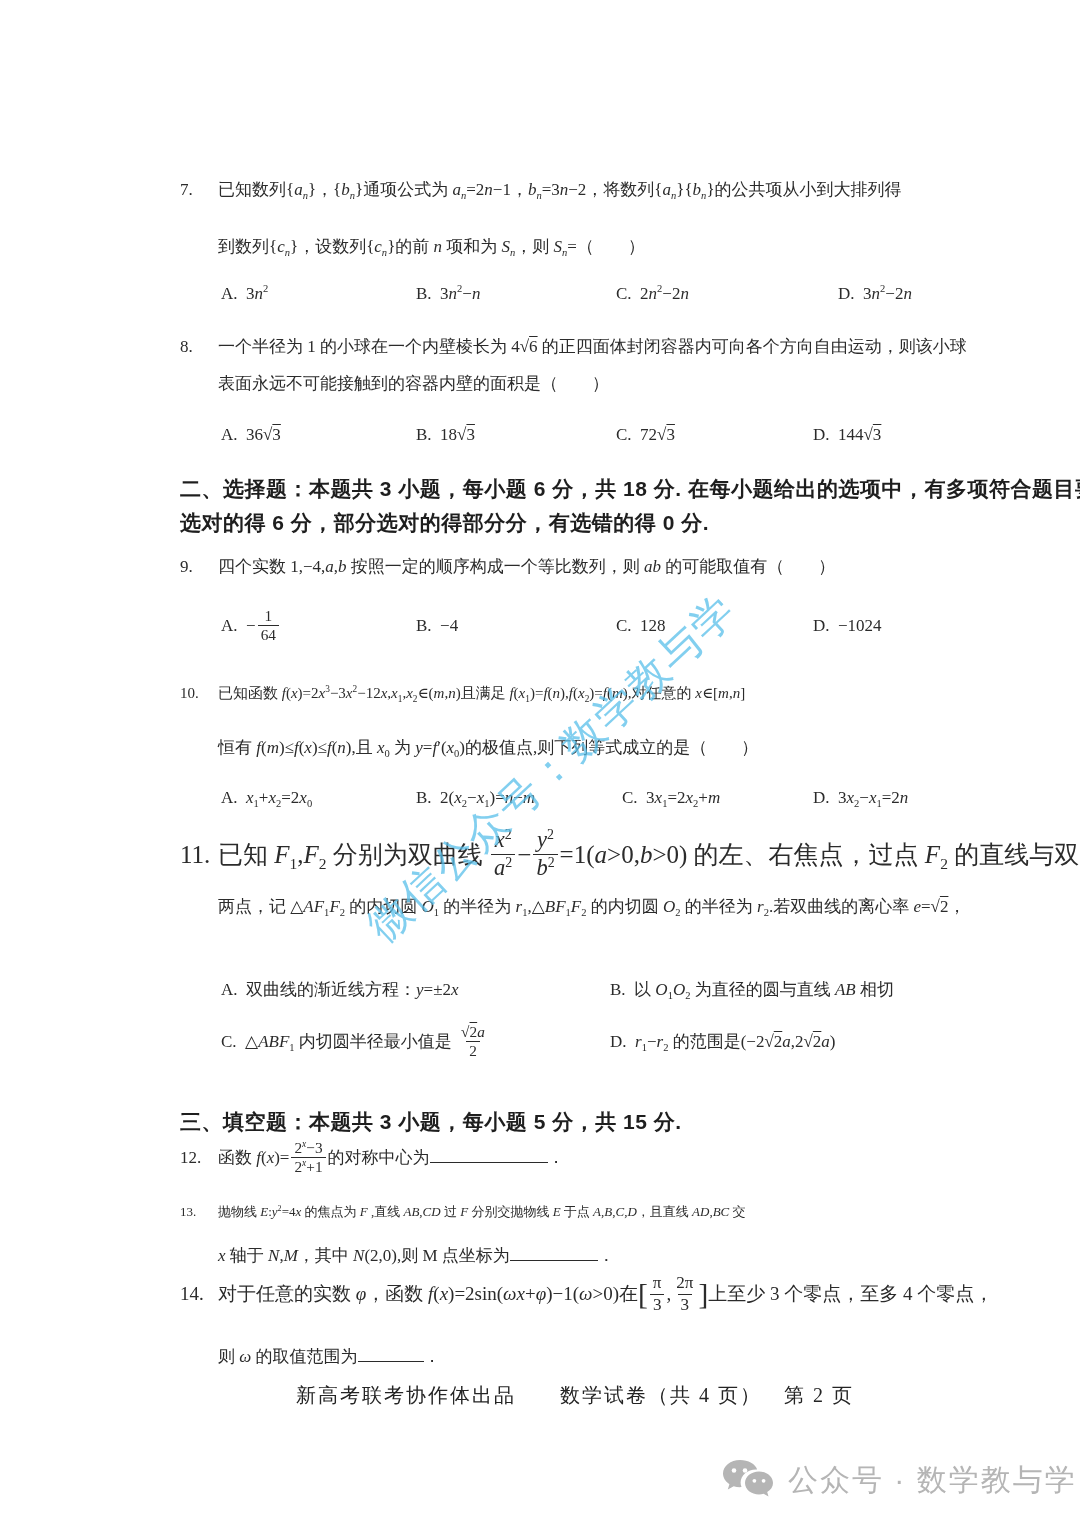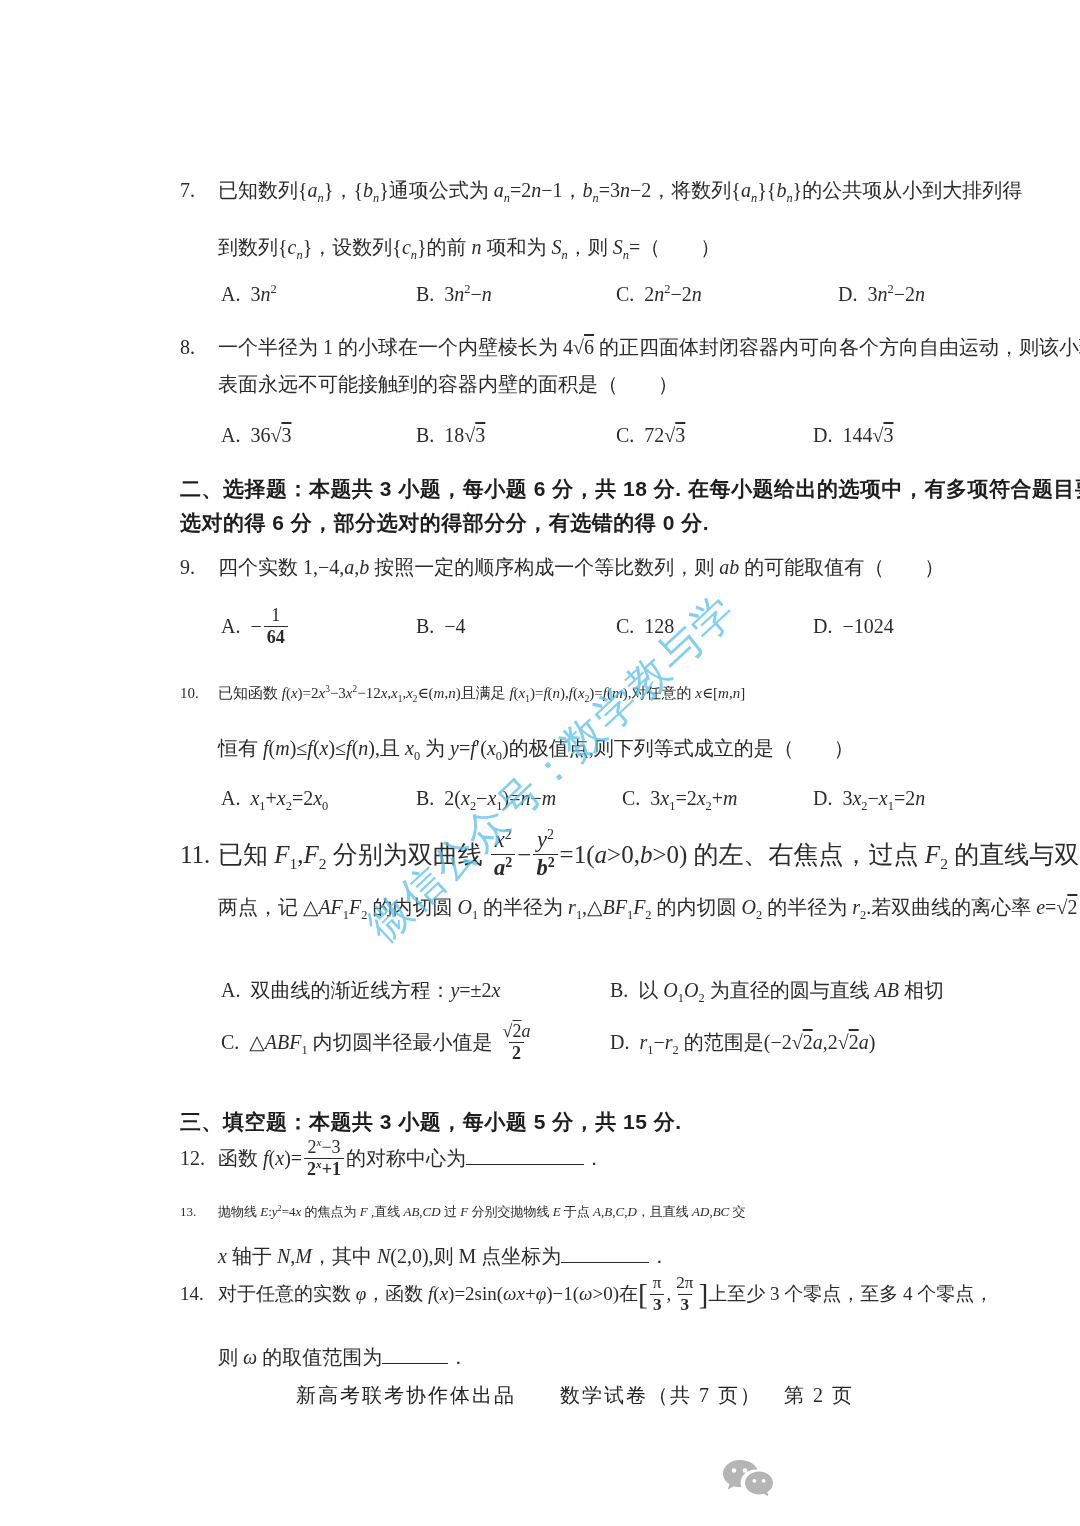--- a/index.html
+++ b/index.html
@@ -7,39 +7,39 @@
     width:1080px;height:1526px;
     background:#ffffff;
     font-family:"Liberation Serif","DejaVu Serif",serif;
     color:#2b2b2b;
     position:relative;
     overflow:hidden;
   }
   .page{position:absolute;inset:0;}
   .ln{
     position:absolute;left:180px;height:44px;line-height:44px;
-    font-size:20px;white-space:nowrap;
+    font-size:17px;white-space:nowrap;
   }
   .num{display:inline-block;width:38px;}
   .indent{padding-left:38px;}
   .opt{position:absolute;top:0;}
   .sec{
     font-weight:700;
     font-family:"Liberation Sans","DejaVu Sans",sans-serif;
     font-size:21px;color:#1e1e1e;letter-spacing:0.5px;
   }
   i{font-family:"Liberation Serif","DejaVu Serif",serif;font-style:italic;}
   sup,sub{font-size:0.62em;line-height:0;}
   .fr{
     display:inline-flex;flex-direction:column;align-items:center;
     vertical-align:middle;line-height:1.18;font-size:0.9em;
     margin:0 2px;position:relative;top:-0.12em;text-align:center;
   }
   .fr>span{padding:0 3px;display:block;}
-  .fr>span:last-child{border-top:1.5px solid currentColor;font-weight:bold;}
+  .fr>span:last-child{border-top:1.5px solid currentColor;}
   .ov{text-decoration:overline;}
   .bk{font-size:1.55em;vertical-align:-0.12em;font-weight:400;}
   .bl{display:inline-block;border-bottom:1.5px solid #2b2b2b;height:1.05em;vertical-align:baseline;}
   .bl-lg{width:118px;}.bl-md{width:88px;}.bl-sm{width:66px;}
   .watermark{
     position:absolute;left:552px;top:768px;
     transform:translate(-50%,-50%) rotate(-43deg);
     font-family:"Liberation Sans","DejaVu Sans",sans-serif;
     font-size:42px;letter-spacing:2px;white-space:nowrap;
     color:rgba(88,191,234,0.75);z-index:5;pointer-events:none;
@@ -138,32 +138,33 @@
 
   <div class="ln" style="top:1272px;font-size:19px"><span class="num">14.</span><span>对于任意的实数 <i>φ</i>，函数 <i>f</i>(<i>x</i>)=2sin(<i>ωx</i>+<i>φ</i>)−1(<i>ω</i>&gt;0)在<span class="bk">[</span><span class="fr">
           <span>π</span>
           <span>3</span>
         </span>,<span class="fr">
           <span>2π</span>
           <span>3</span>
         </span><span class="bk">]</span>上至少 3 个零点，至多 4 个零点，</span></div>
   <div class="ln indent" style="top:1335px"><span>则 <i>ω</i> 的取值范围为<span class="bl bl-sm"></span>．</span></div>
 
-  <div class="footer">新高考联考协作体出品　　数学试卷（共 7 页）　第 2 页</div>
+  <div class="footer">新高考联考协作体出品　　数学试卷（共 4 页）　第 2 页</div>
 
   <div class="badge">
     <span>
       <svg width="52" height="44" viewBox="0 0 52 44">
         <g fill="#b5b5b5">
           <path d="M18 2 C8.6 2 1 8.1 1 15.6 c0 4.3 2.5 8.1 6.4 10.6 l-1.6 5.2 5.9-3.1 c1.9 0.6 4 0.9 6.3 0.9 0.5 0 1 0 1.5-0.1 -0.6-1.4-0.9-2.9-0.9-4.5 0-7.3 6.9-13.2 15.4-13.2 0.4 0 0.8 0 1.2 0.1 C33.4 5.9 26.4 2 18 2 Z"></path>
           <path d="M37 13.5 c-7.7 0-14 5.1-14 11.5 0 6.4 6.3 11.5 14 11.5 1.6 0 3.2-0.2 4.6-0.7 l4.9 2.6-1.3-4.3 c3.5-2.1 5.8-5.4 5.8-9.1 0-6.4-6.3-11.5-14-11.5 Z"></path>
         </g>
         <g fill="#ffffff">
           <circle cx="12" cy="12.5" r="2.3"></circle>
           <circle cx="23" cy="12.5" r="2.3"></circle>
           <circle cx="32.4" cy="22.8" r="1.9"></circle>
           <circle cx="41.6" cy="22.8" r="1.9"></circle>
         </g>
       </svg>
     </span>
+    <span class="txt">公众号 · 数学教与学</span>
   </div>
 
 </div>
 
 </body></html>

